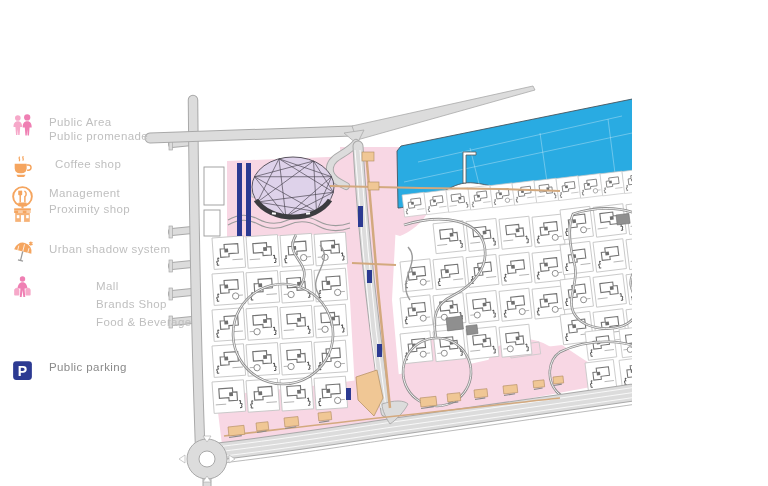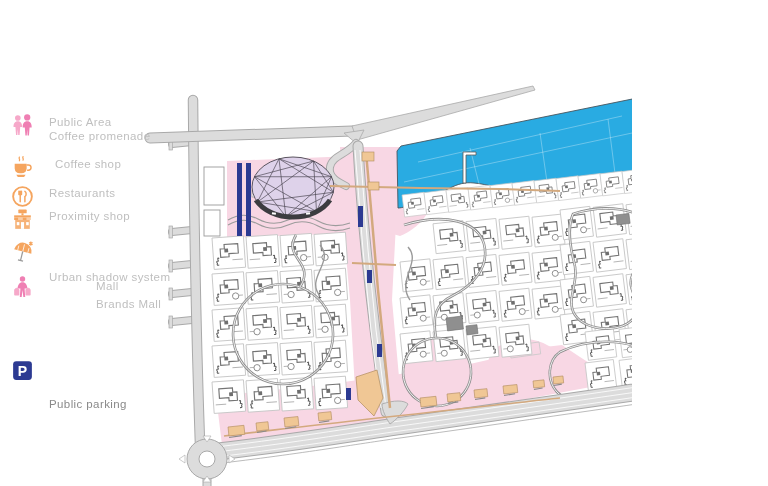--- a/index.html
+++ b/index.html
@@ -881,45 +881,45 @@
   <div class="legend">
       <div class="legend-item" style="top: 113px;">
         <div class="legend-icon"><svg width="25" height="25" viewBox="0 0 24 24">
             <circle cx="7.5" cy="4.8" r="2.7" fill="#f6a8c9"></circle>
             <path fill="#f6a8c9" d="M7.5,8 C4.6,8 3.2,10.5 3.4,13.5 L5.2,13.5 L5.8,21 L7.1,21 L7.5,15.5 L7.9,21 L9.2,21 L9.8,13.5 L11.6,13.5 C11.8,10.5 10.4,8 7.5,8 Z"></path>
             <circle cx="16.5" cy="4.2" r="3" fill="#ef7fb3"></circle>
             <path fill="#ef7fb3" d="M16.5,7.8 C13.4,7.8 12,10.4 12.2,13.8 L14.2,13.8 L14.8,21.5 L16.1,21.5 L16.5,15.8 L16.9,21.5 L18.2,21.5 L18.8,13.8 L20.8,13.8 C21,10.4 19.6,7.8 16.5,7.8 Z"></path>
           </svg></div>
         <div class="legend-text" style="color: rgb(191, 191, 191);">
           <div>Public Area</div>
-          <div>Coffee promenade</div>
+          <div>Public promenade</div>
         </div>
       </div>
       <div class="legend-item" style="top: 155px; gap: 6px;">
         <div class="legend-icon"><svg width="25" height="25" viewBox="0 0 24 24">
             <path d="M9,2 c-1,1.5 1,2 0,3.5 M12.5,1.5 c-1,1.5 1,2 0,3.5" stroke="#f5a55f" stroke-width="1.2" fill="none" stroke-linecap="round"></path>
             <path d="M4.5,8.5 h11.5 v4.5 a5,5 0 0 1 -5,4.5 h-1.5 a5,5 0 0 1 -5,-4.5 Z" fill="#f5a55f"></path>
             <path d="M16,9.5 h1.6 a2.6,2.6 0 0 1 0,5.2 h-1.2" stroke="#f5a55f" stroke-width="1.4" fill="none"></path>
             <path d="M6,19 h9 l-1.5,2 h-6 Z" fill="#f5a55f"></path>
           </svg></div>
         <div class="legend-text" style="color: rgb(191, 191, 191);">
           <div>Coffee  shop</div>
         </div>
       </div>
       <div class="legend-item" style="top: 184px;">
         <div class="legend-icon"><svg width="25" height="25" viewBox="0 0 24 24">
             <circle cx="12" cy="12" r="9" stroke="#f5a55f" stroke-width="1.8" fill="none"></circle>
             <path d="M9.8,7 V17 M8.6,7 v3 M11,7 v3" stroke="#f5a55f" stroke-width="1.4" fill="none" stroke-linecap="round"></path>
             <path d="M14.3,7 c1.6,1 1.6,4 0,5 V17" stroke="#f5a55f" stroke-width="1.4" fill="none" stroke-linecap="round"></path>
           </svg></div>
         <div class="legend-text" style="color: rgb(191, 191, 191);">
-          <div>Restaurants</div>
+          <div>Management</div>
         </div>
       </div>
-      <div class="legend-item" style="top: 207px;">
+      <div class="legend-item" style="top: 200px;">
         <div class="legend-icon"><svg width="25" height="25" viewBox="0 0 24 24">
             <rect x="8" y="2.5" width="8" height="3.5" rx=".6" fill="#f5a55f"></rect>
             <rect x="11" y="6" width="2" height="2" fill="#f5a55f"></rect>
             <rect x="4" y="8" width="16" height="2" fill="#f5a55f"></rect>
             <rect x="4" y="10" width="4" height="2.5" fill="#f5a55f"></rect>
             <rect x="8" y="10" width="4" height="2.5" fill="#f5a55f" opacity=".55"></rect>
             <rect x="12" y="10" width="4" height="2.5" fill="#f5a55f"></rect>
             <rect x="16" y="10" width="4" height="2.5" fill="#f5a55f" opacity=".55"></rect>
             <rect x="5" y="12.5" width="14" height="8.5" fill="#f5a55f" opacity=".85"></rect>
             <rect x="10.5" y="14.5" width="3" height="6.5" fill="#fff"></rect>
@@ -933,41 +933,42 @@
       <div class="legend-item" style="top: 240px;">
         <div class="legend-icon"><svg width="25" height="25" viewBox="0 0 24 24">
             <g transform="rotate(14 12 12)">
               <path d="M3.5,11 A8.5,8.5 0 0 1 20.5,11 Z" fill="#f5a55f"></path>
               <path d="M7,6.5 L7,11 M12,4 V11 M17,6.5 V11" stroke="#fff" stroke-width=".7"></path>
               <line x1="12" y1="11" x2="12" y2="20" stroke="#9a9a9a" stroke-width="1.2"></line>
               <path d="M9.5,20 h5" stroke="#9a9a9a" stroke-width="1.2"></path>
             </g>
             <path d="M20,1.5 v4 M18.3,2.5 l3.4,2 M21.7,2.5 l-3.4,2" stroke="#f5a55f" stroke-width="1.1"></path>
           </svg></div>
-        <div class="legend-text" style="color: rgb(191, 191, 191); margin-top: 28px;">
+        <div class="legend-text" style="color: rgb(191, 191, 191);">
           <div>Urban shadow system</div>
         </div>
       </div>
       <div class="legend-item" style="top: 275px; gap: 47px;">
         <div class="legend-icon"><svg width="25" height="25" viewBox="0 0 24 24">
             <circle cx="12" cy="3.8" r="2.6" fill="#ef7fb3"></circle>
             <path fill="#ef7fb3" d="M12,7 C9,7 7.6,9.5 7.2,13 L10,13 L9.4,21 L11.2,21 L12,14.5 L12.8,21 L14.6,21 L14,13 L16.8,13 C16.4,9.5 15,7 12,7 Z"></path>
             <path d="M5.2,13.5 a1.6,1.6 0 0 1 2.8,0" stroke="#f6a8c9" fill="none" stroke-width="1"></path>
             <rect x="4" y="13.5" width="5" height="6.2" rx=".8" fill="#f6a8c9"></rect>
             <path d="M16,13.5 a1.6,1.6 0 0 1 2.8,0" stroke="#f6a8c9" fill="none" stroke-width="1"></path>
             <rect x="14.8" y="13.5" width="5" height="6.2" rx=".8" fill="#f6a8c9"></rect>
           </svg></div>
         <div class="legend-text multi" style="color: rgb(191, 191, 191);">
           <div>Mall</div>
-          <div>Brands Mall</div>
+          <div>Brands Shop</div>
+          <div>Food &amp; Beverage</div>
         </div>
       </div>
       <div class="legend-item" style="top: 358px;">
         <div class="legend-icon"><svg width="25" height="25" viewBox="0 0 24 24">
             <rect x="3" y="3" width="18" height="18" rx="3" fill="#2c3a92"></rect>
             <text x="12" y="17.5" font-size="13.5" font-weight="bold" fill="#fff" text-anchor="middle" font-family="Liberation Sans, sans-serif">P</text>
           </svg></div>
-        <div class="legend-text" style="color: rgb(138, 138, 138); margin-top: 37px;">
+        <div class="legend-text" style="color: rgb(138, 138, 138);">
           <div>Public parking</div>
         </div>
       </div>
     </div>
 </div>
 
 </body></html>

